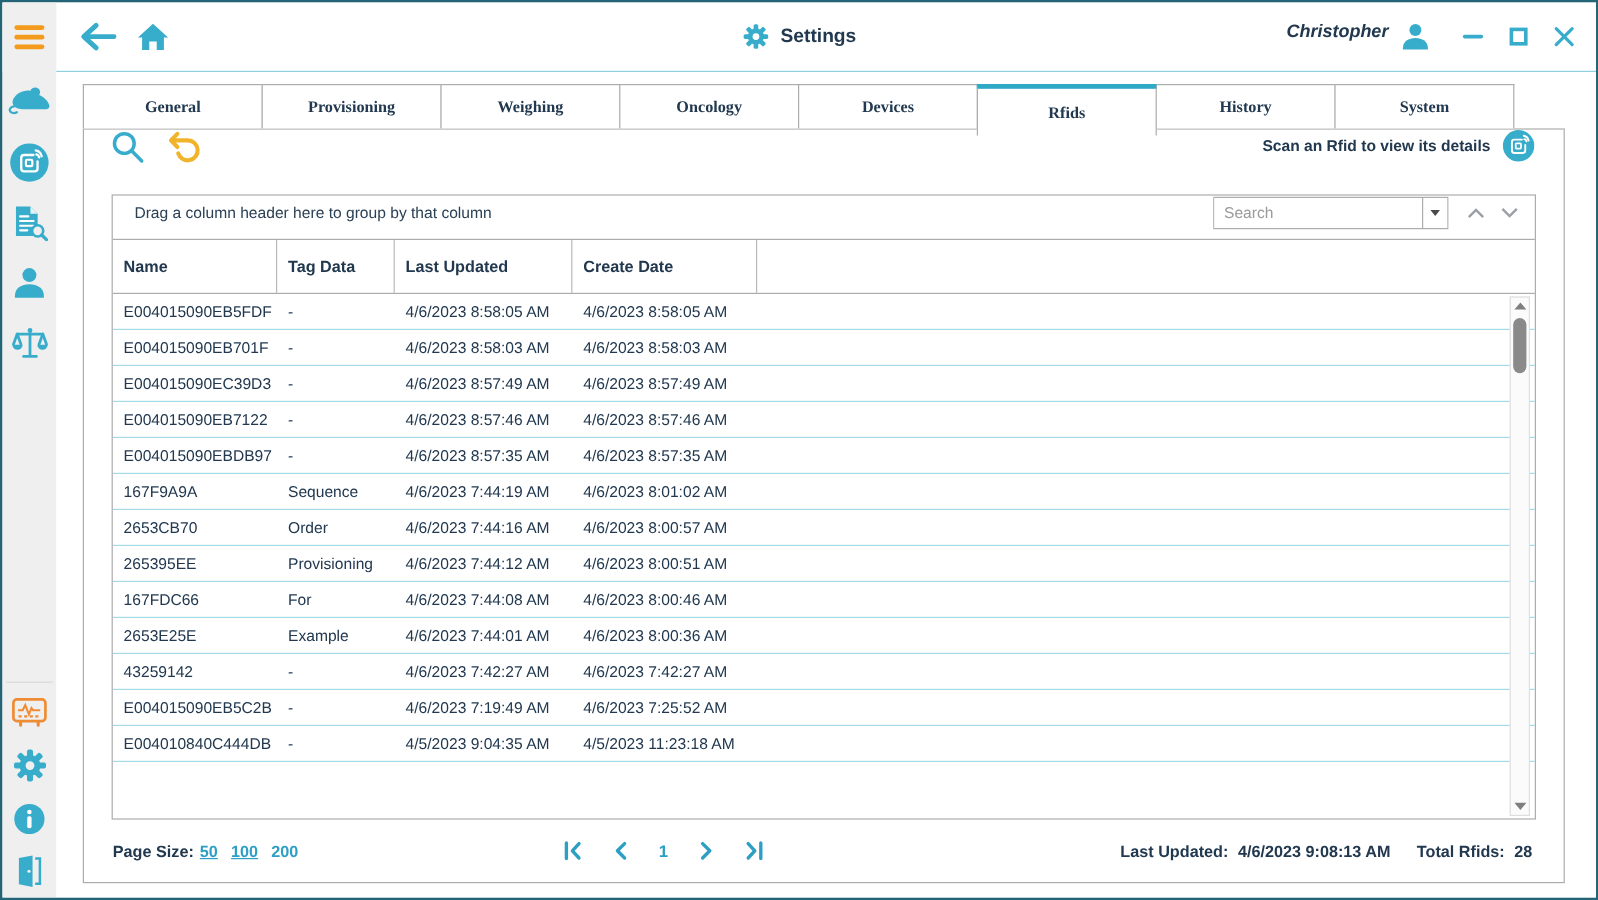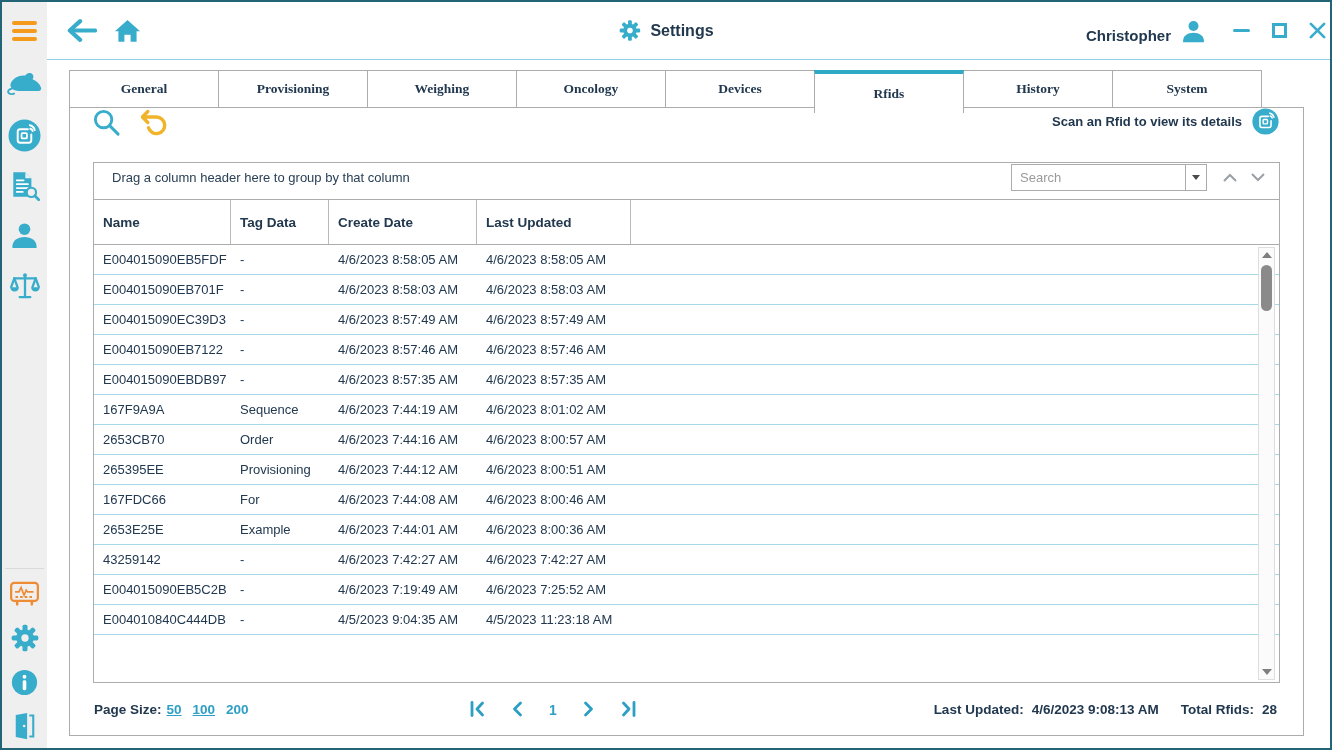--- a/index.html
+++ b/index.html
@@ -18,21 +18,21 @@
     display:flex;align-items:center;position:relative;}
   .hamburger{width:45px;height:58px;background:var(--sidebar-bg);display:flex;flex-direction:column;
     justify-content:center;align-items:center;gap:4px;cursor:pointer;}
   .hamburger span{display:block;width:25px;height:4px;border-radius:2px;background:var(--orange);}
   .tb-icon{display:inline-flex;align-items:center;justify-content:center;cursor:pointer;}
   .tb-back{margin-left:20px;}
   .tb-home{margin-left:16px;}
   .title-center{position:absolute;left:50%;top:0;height:100%;transform:translateX(-50%);
     display:flex;align-items:center;gap:9px;}
   .title-center .ttl{font-size:16px;font-weight:700;}
-  .title-right{margin-left:auto;display:flex;align-items:flex-end;}
+  .title-right{margin-left:auto;display:flex;align-items:flex-start;padding-right:14px;font-style:italic;}
   .user-name{font-size:15px;font-weight:700;margin-right:10px;}
   .win-btn{display:inline-flex;align-items:center;justify-content:center;width:26px;height:26px;cursor:pointer;}
   .btn-min{margin-left:22px;}
   .btn-min i{display:block;width:17px;height:3px;background:var(--accent);border-radius:2px;}
   .btn-max{margin-left:12px;}
   .btn-max i{display:block;width:15px;height:15px;border:3px solid var(--accent);}
   .btn-close{margin-left:12px;}
 
   
   .app-body{flex:1;display:flex;min-height:0;}
@@ -355,22 +355,22 @@
                 <svg width="14" height="9" viewBox="0 0 14 9">
                     <path d="M1 1 7 7l6-6" fill="none" stroke="#9AA0A6" stroke-width="2"></path>
                   </svg>
               </span>
             </div>
           </div>
 
           <div class="gridhead">
             <div class="hcell">Name</div>
             <div class="hcell">Tag Data</div>
+            <div class="hcell">Last Updated</div>
             <div class="hcell">Create Date</div>
-            <div class="hcell">Last Updated</div>
             <div class="hcell filler"></div>
           </div>
 
           <div class="rows-wrap">
             <div class="rows">
                 <div class="grow">
     <span class="cell">E004015090EB5FDF</span>
     <span class="cell">-</span>
     <span class="cell">4/6/2023 8:58:05 AM</span>
     <span class="cell">4/6/2023 8:58:05 AM</span>

